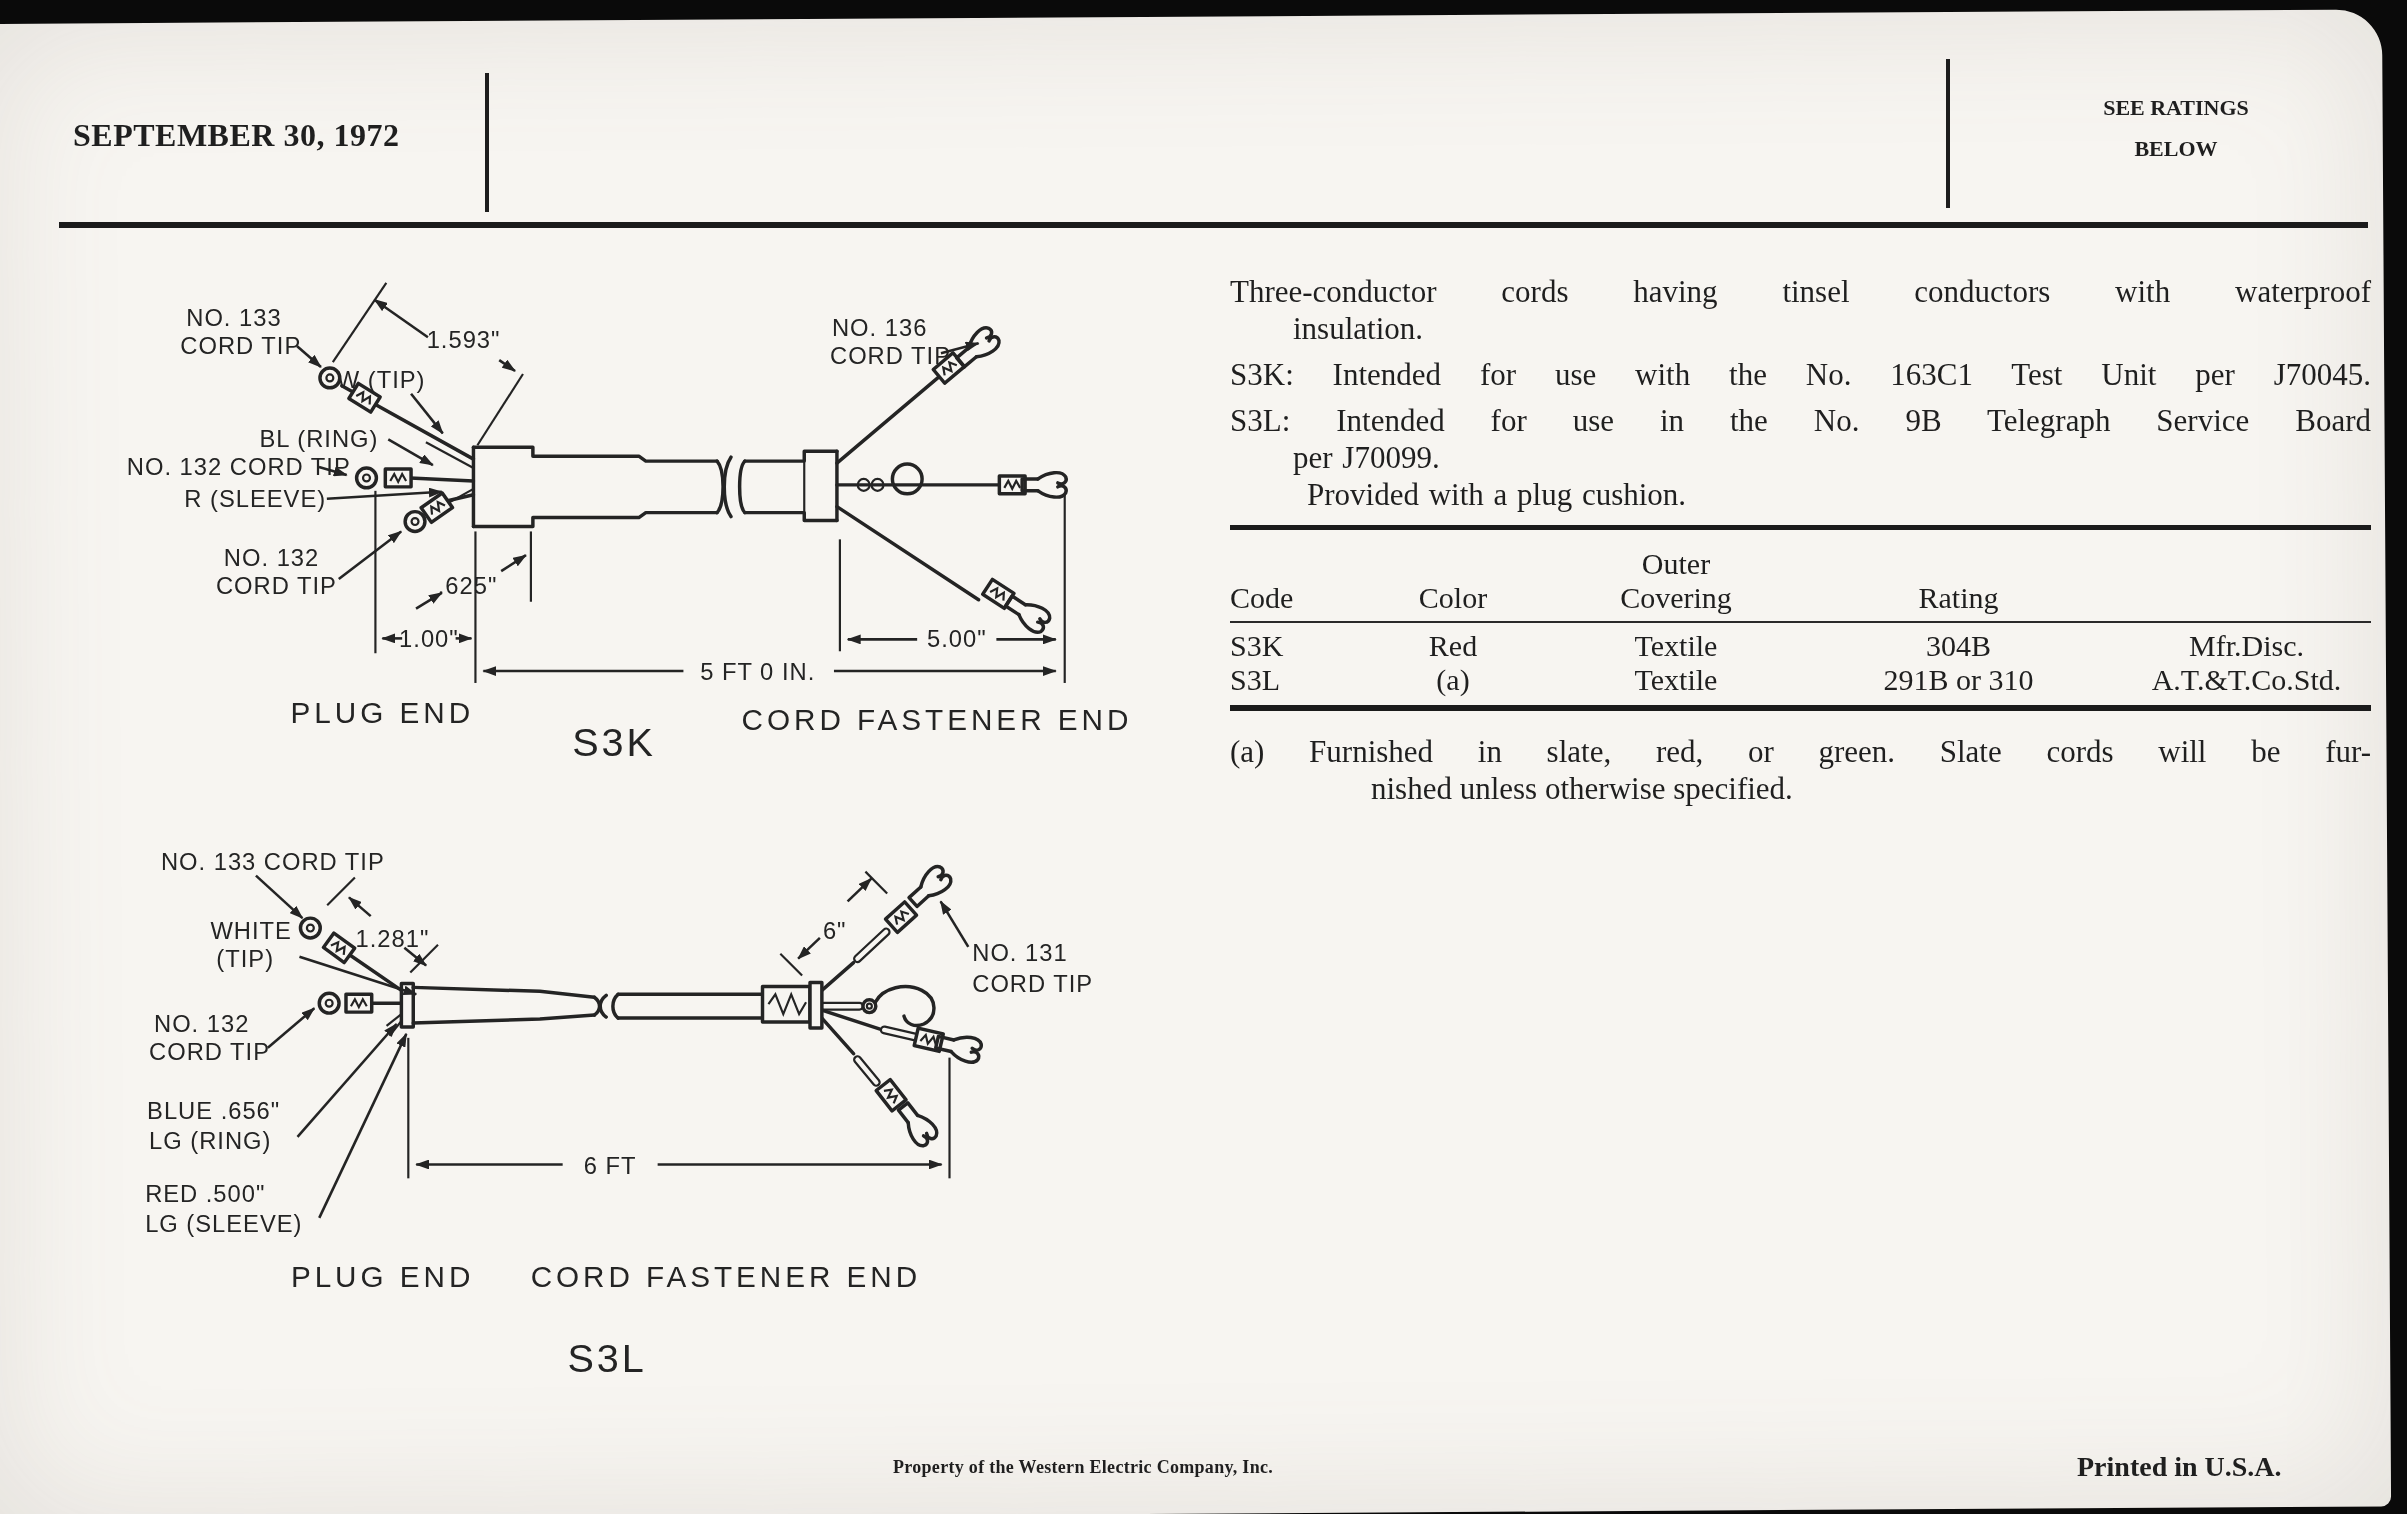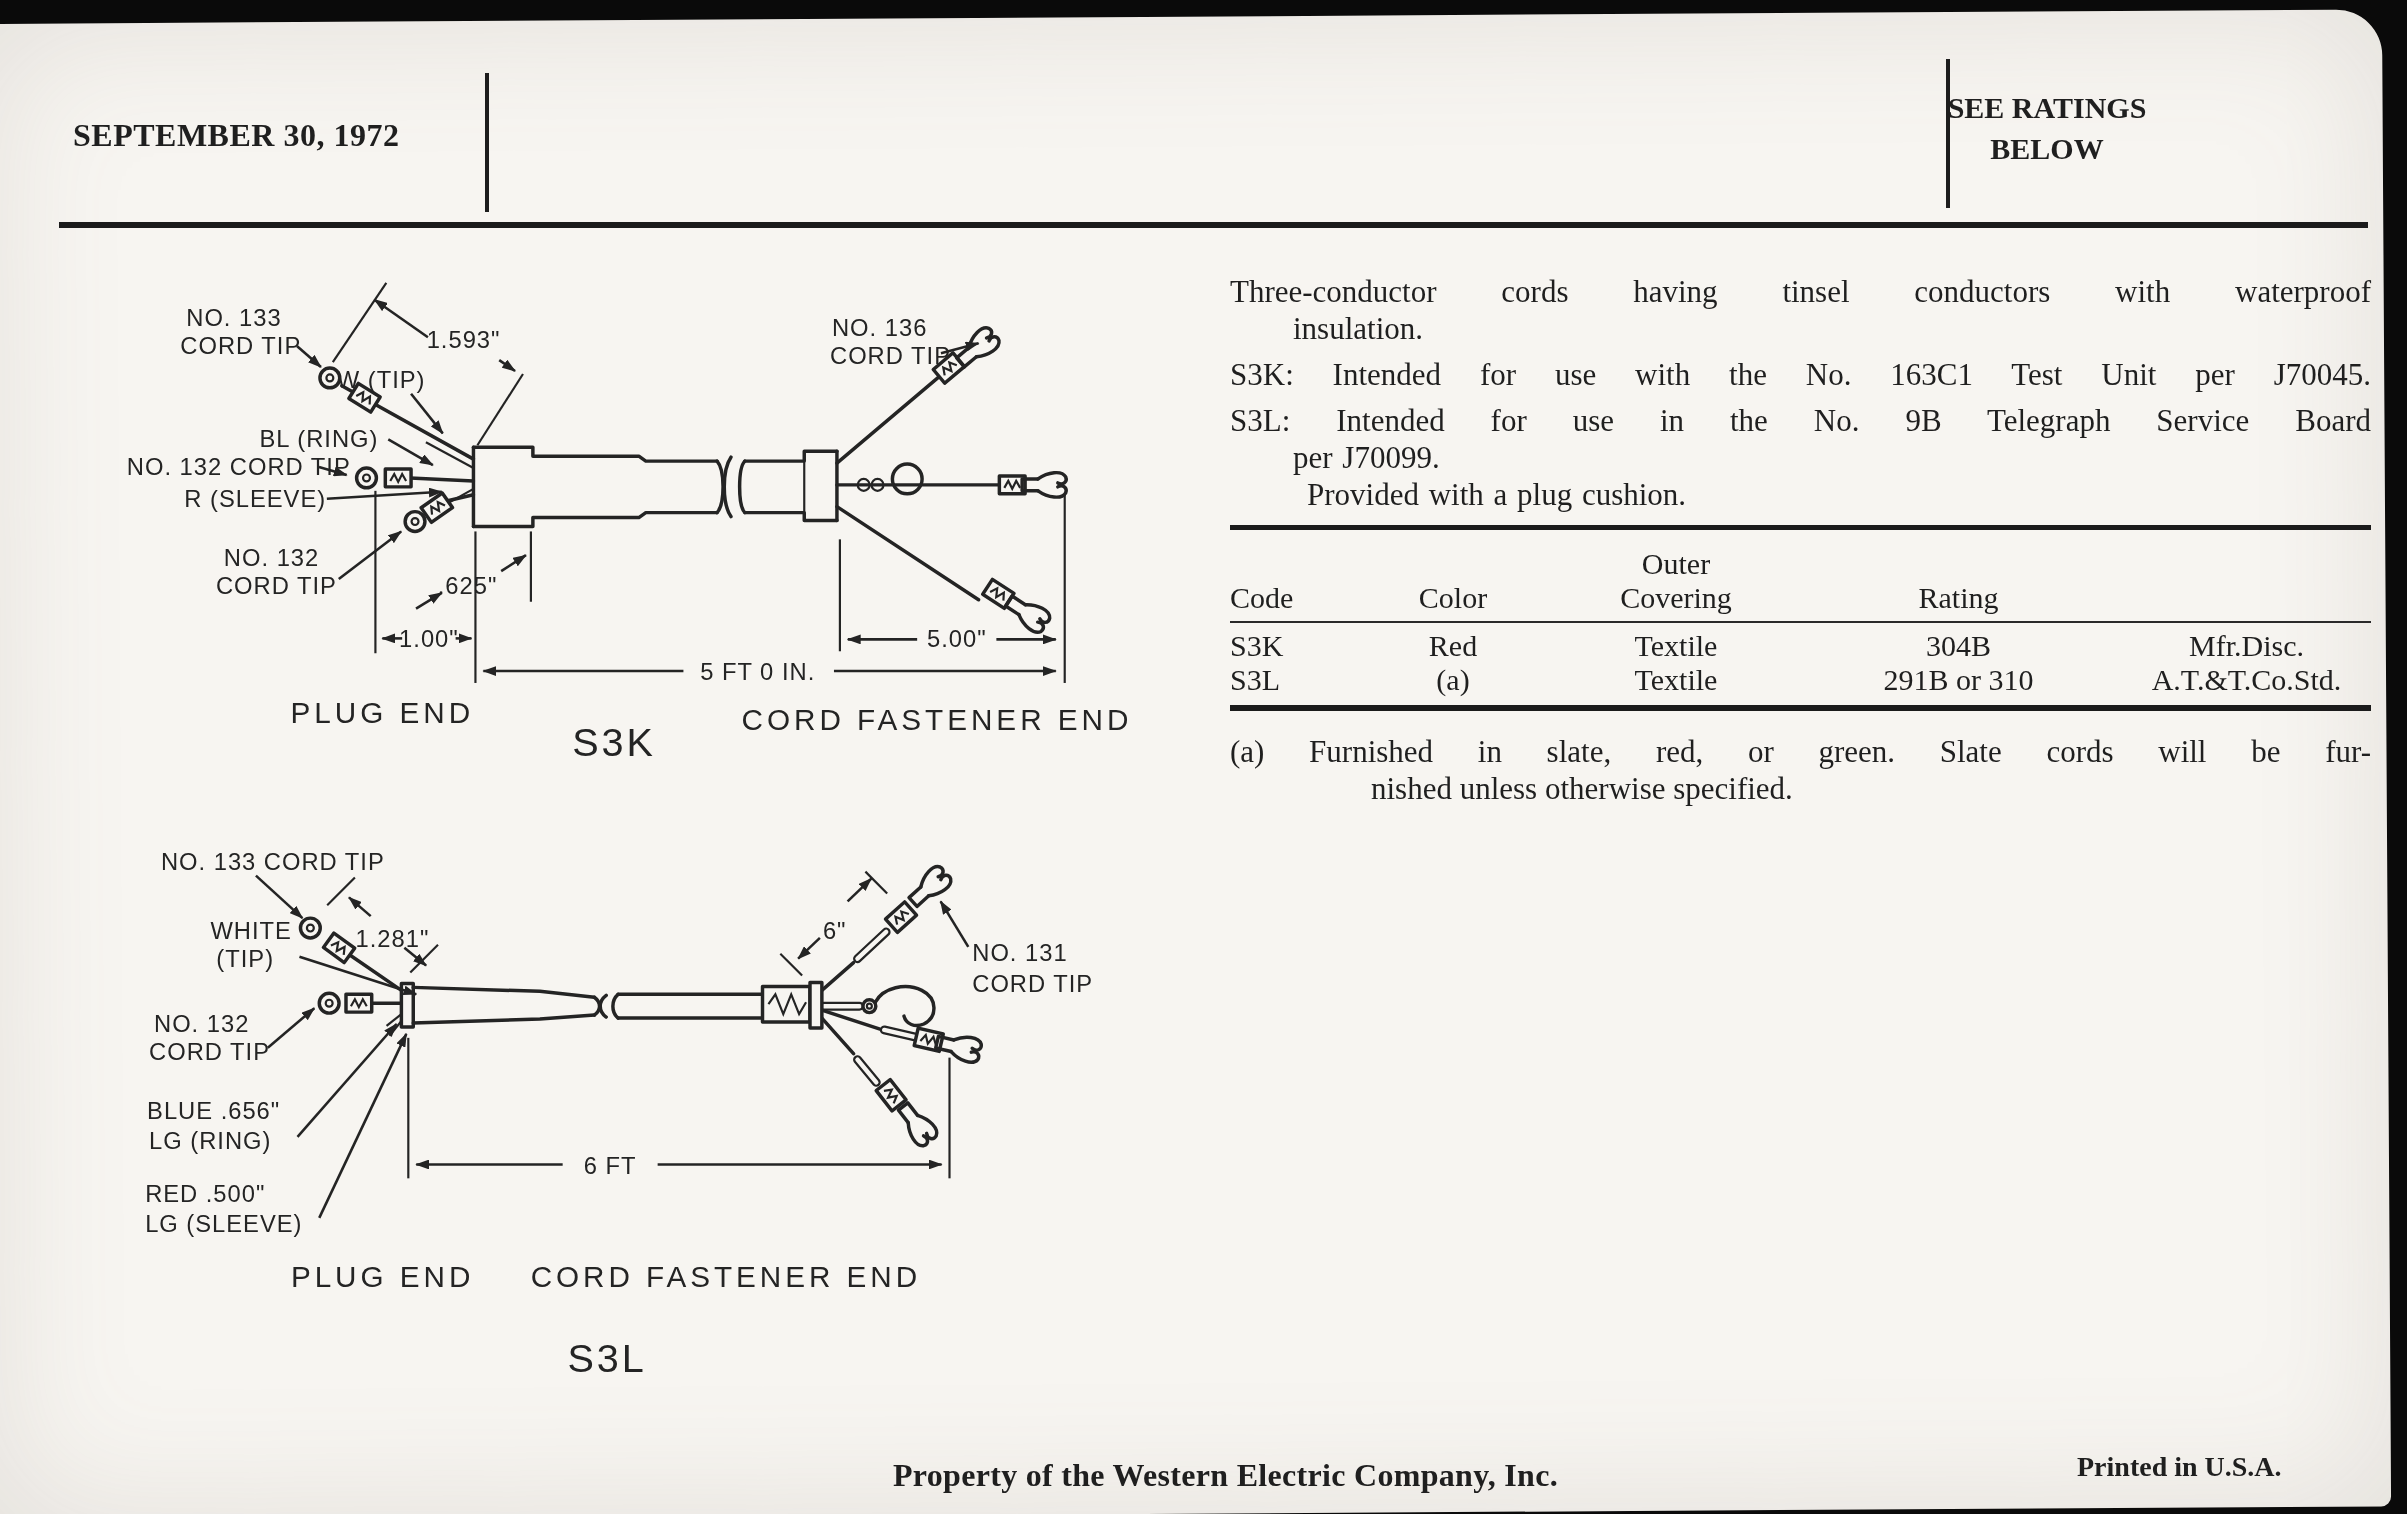--- a/index.html
+++ b/index.html
@@ -13,38 +13,38 @@
     background:#f7f5f1;
     transform:rotate(-0.35deg);transform-origin:top left;
     border-top-right-radius:46px;border-bottom-right-radius:10px;
     box-shadow:inset 0 0 139px rgba(125,115,100,0.16);
   }
   .content{position:absolute;inset:0;}
   .abs{position:absolute;}
   .date{left:73px;top:117px;font-size:32px;font-weight:bold;letter-spacing:0.5px;}
   .vdiv{width:4px;background:#1d1d1d;}
   .title{left:487px;top:109px;width:1459px;text-align:center;font-size:42px;font-weight:bold;letter-spacing:1px;}
-  .ratings{left:1837px;top:87px;width:420px;text-align:center;font-size:30px;font-weight:bold;line-height:41px;}
+  .ratings{left:1966px;top:87px;width:420px;text-align:center;font-size:22px;font-weight:bold;line-height:41px;}
   .hrule{left:59px;top:222px;width:2309px;height:6px;background:#1b1b1b;}
   .desc{left:1230px;top:273px;width:1141px;font-size:31px;line-height:37px;word-spacing:2px;}
   .jl{text-align:justify;text-align-last:justify;}
   .in64{padding-left:63px;}
   .in78{padding-left:77px;}
   .mt9{margin-top:9px;}
   .spec{left:1230px;top:525px;width:1141px;font-size:30px;}
   .tb-top{height:5px;background:#1b1b1b;}
   .tb-mid{height:2px;background:#2a2a2a;margin-top:6px;}
   .tb-bot{height:6px;background:#1b1b1b;margin-top:8px;}
   .trow{display:grid;grid-template-columns:119px 208px 238px 327px 249px;align-items:end;}
   .hcells{padding-top:12px;min-height:73px;}
   .c{text-align:center;}
   .brow{line-height:34px;}
   .fnote{left:1230px;top:733px;width:1141px;font-size:31px;line-height:37px;}
   .in142{padding-left:141px;}
-  .footer-prop{left:893px;top:1457px;font-size:32px;font-weight:bold;letter-spacing:0.3px;}
+  .footer-prop{left:893px;top:1457px;font-size:18px;font-weight:bold;letter-spacing:0.3px;}
   .footer-usa{left:2077px;top:1451px;font-size:28px;font-weight:bold;}
   svg{position:absolute;overflow:visible;}
   .dl{font-family:"Liberation Sans",sans-serif;font-size:24px;letter-spacing:1px;fill:#242424;}
   .dm{font-family:"Liberation Sans",sans-serif;font-size:30px;letter-spacing:4px;fill:#242424;}
   .dn{font-family:"Liberation Sans",sans-serif;font-size:40px;letter-spacing:3px;fill:#242424;}
   .mid{text-anchor:middle;}
   .wire{stroke:#242424;stroke-width:3.5;fill:none;stroke-linecap:round;stroke-linejoin:round;}
   .thin{stroke:#242424;stroke-width:2.2;fill:none;}
   .dim{stroke:#242424;stroke-width:2.6;fill:none;}
   .out{stroke:#242424;stroke-width:3.5;fill:#f7f5f1;stroke-linejoin:round;}

